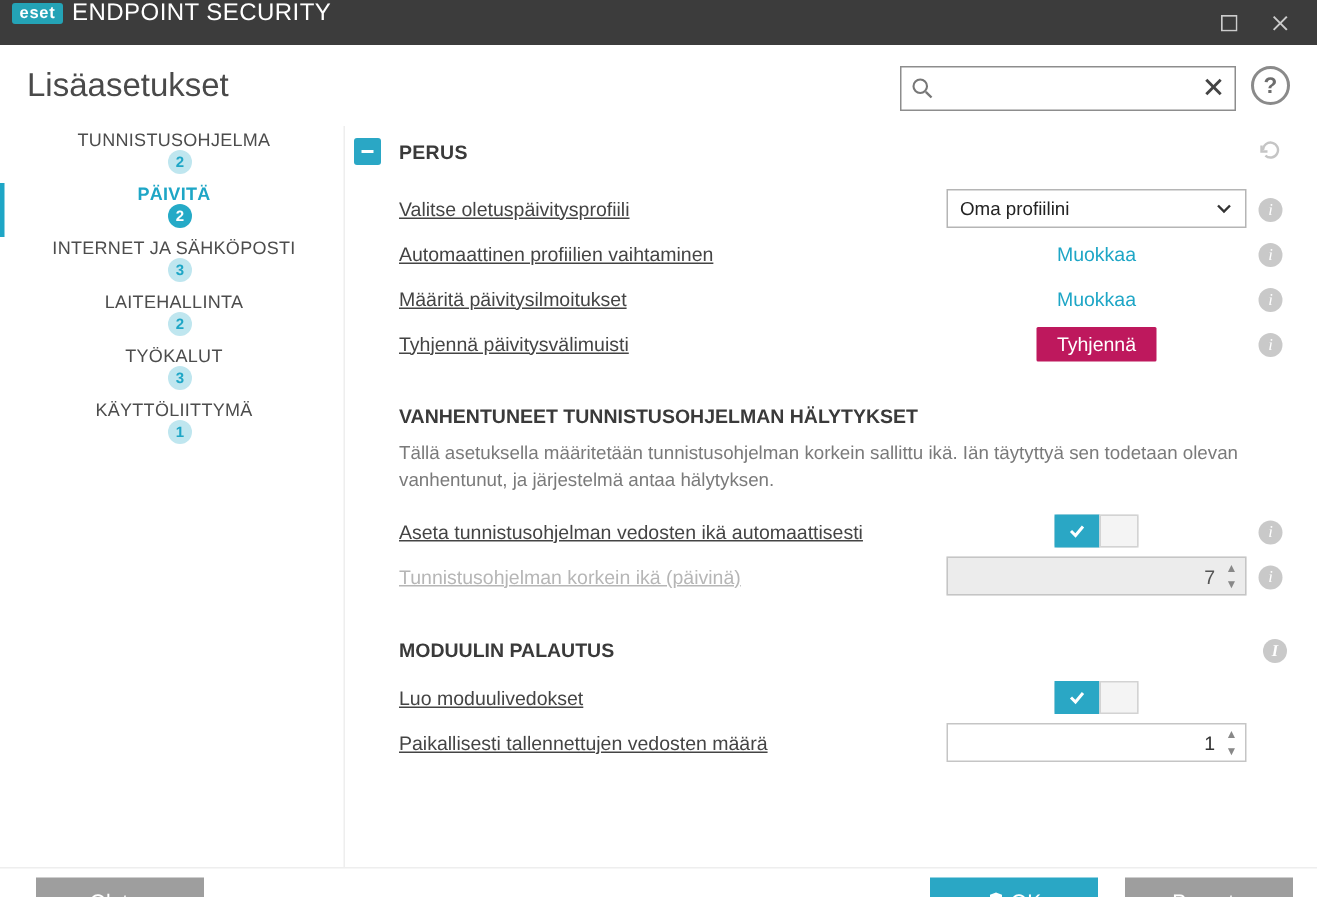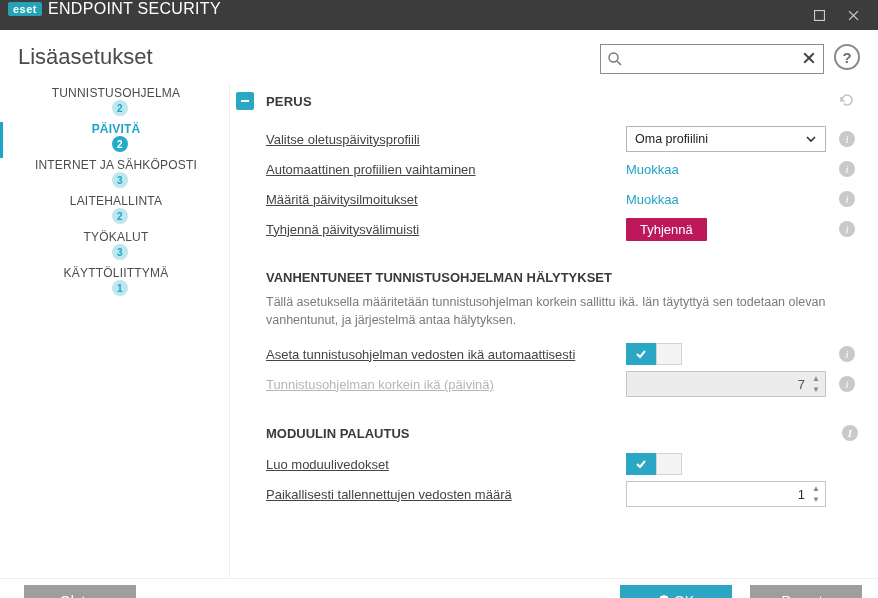--- a/index.html
+++ b/index.html
@@ -44,21 +44,21 @@
 
   .subsection-title { font-size: 13px; font-weight: 700; color: #3a3a3a; text-transform: uppercase; margin: 26px 0 8px 36px; display: flex; align-items: center; }
   .subsection-title .sub-flex { flex: 1; }
   .subsection-help { color: #b8b8b8; }
 
   .desc { color: #7a7a7a; font-size: 12.5px; line-height: 1.45; margin: 0 0 10px 36px; max-width: 560px; }
 
   .row { display: flex; align-items: center; height: 30px; margin-left: 36px; }
   .row .row-label { width: 360px; color: #444; font-size: 13px; text-decoration: underline; }
   .row .row-label.disabled { color: #b6b6b6; }
-  .row .row-control { width: 210px; display: flex; align-items: center; }
+  .row .row-control { width: 210px; display: flex; align-items: center; justify-content: center; }
   .row .row-help { width: 22px; text-align: center; color: #b8b8b8; }
 
   .select { height: 26px; width: 200px; border: 1px solid #b5b5b5; background: #fff; display: flex; align-items: center; padding: 0 8px; font-size: 12.5px; color: #222; position: relative; }
   .select .chev { position: absolute; right: 8px; top: 6px; color: #555; }
 
   .link { color: #1ea6c6; font-size: 13px; }
 
   .btn-clear { background: #be185d; color: #fff; border: none; padding: 4px 14px; font-size: 13px; border-radius: 1px; }
 
   .toggle { width: 56px; height: 22px; background: #dcdcdc; border-radius: 2px; position: relative; display: inline-block; }

